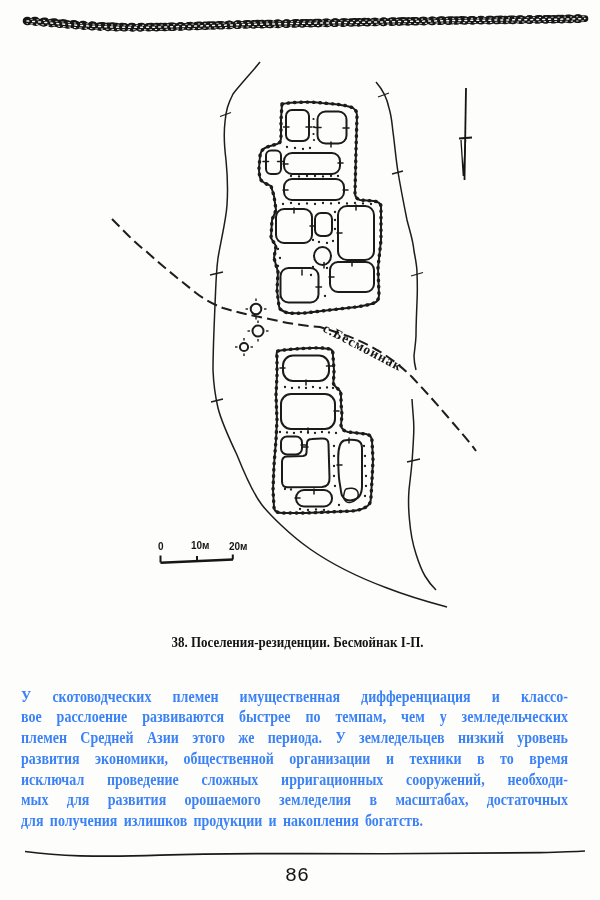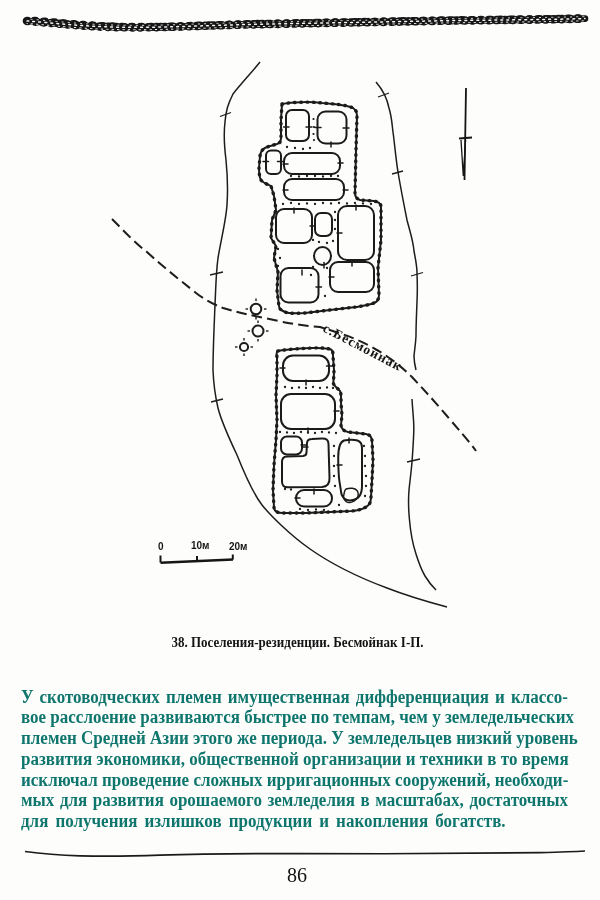--- a/index.html
+++ b/index.html
@@ -2,26 +2,26 @@
 <html><head>
 <meta charset="utf-8">
 <style>
   html,body{margin:0;padding:0;}
   body{width:600px;height:900px;background:#fdfdfc;position:relative;overflow:hidden;
        font-family:"Liberation Serif", serif;}
   #map{position:absolute;left:0;top:0;}
   .cap{position:absolute;left:0;top:635px;width:595px;text-align:center;
        font-size:13px;font-weight:bold;color:#141414;letter-spacing:0px;
        transform:scaleY(1.18);transform-origin:50% 70%;}
-  #para{position:absolute;left:21px;top:687.5px;width:547px;color:#0f766e;
-        font-size:17px;font-weight:bold;}
+  #para{position:absolute;left:21px;top:687.5px;width:547px;color:#3b82f6;
+        font-size:14px;font-weight:bold;}
   #para .ln{text-align:justify;text-align-last:justify;height:20.8px;line-height:20.8px;
         white-space:nowrap;transform:scaleY(1.16);transform-origin:50% 60%;}
   #pagenum{position:absolute;left:0;top:864px;width:594px;text-align:center;
-        font-size:20px;color:#141414;font-family:Liberation Serif, serif;}
+        font-size:20px;color:#141414;font-family:Liberation Mono, monospace;}
 </style>
 </head>
 <body>
 <svg id="map" width="600" height="900" viewBox="0 0 600 900">
 
   <g stroke-linecap="round" fill="none">
     <path d="M27,21 C50,22.5 80,26.5 120,27.2 C160,28 200,25.5 260,24.2 C320,23 380,22 440,20.8 C490,20 540,19.8 585,18.6" stroke="#161616" stroke-width="6.6"></path>
     <path d="M27,21 C50,22.5 80,26.5 120,27.2 C160,28 200,25.5 260,24.2 C320,23 380,22 440,20.8 C490,20 540,19.8 585,18.6" stroke="#161616" stroke-width="8.6" stroke-dasharray="0.8 7.3"></path>
     <path d="M29,20.5 C55,22 85,26 125,26.8 C165,27.6 205,25 265,23.8 C325,22.6 385,21.6 445,20.4 C495,19.6 545,19.4 584,18.2" stroke="#161616" stroke-width="8.2" stroke-dasharray="0.6 9.1" stroke-dashoffset="4"></path>
     <path d="M27,21 C50,22.5 80,26.5 120,27.2 C160,28 200,25.5 260,24.2 C320,23 380,22 440,20.8 C490,20 540,19.8 585,18.6" stroke="#f6f6f4" stroke-width="1.5" stroke-dasharray="1.8 4.2"></path>

